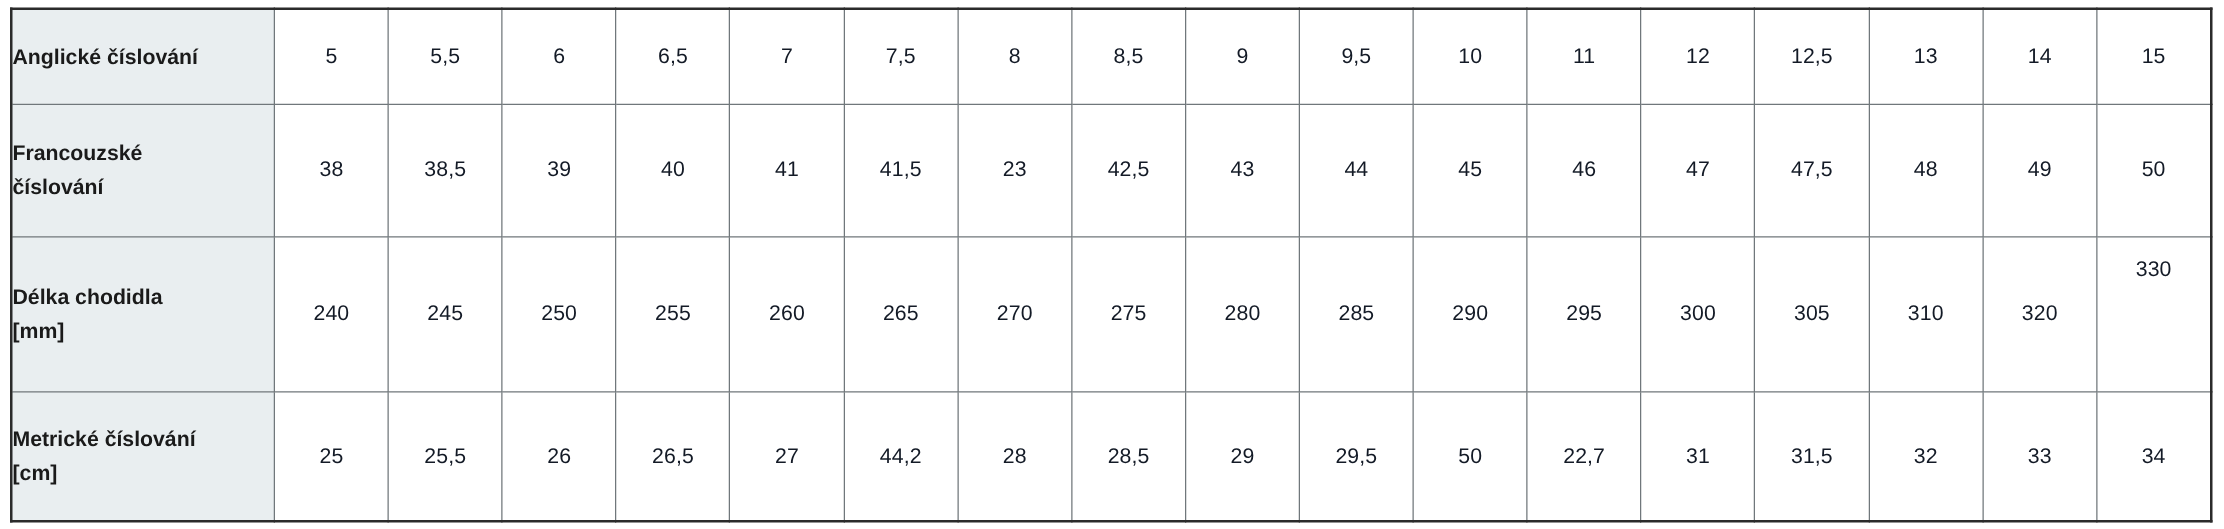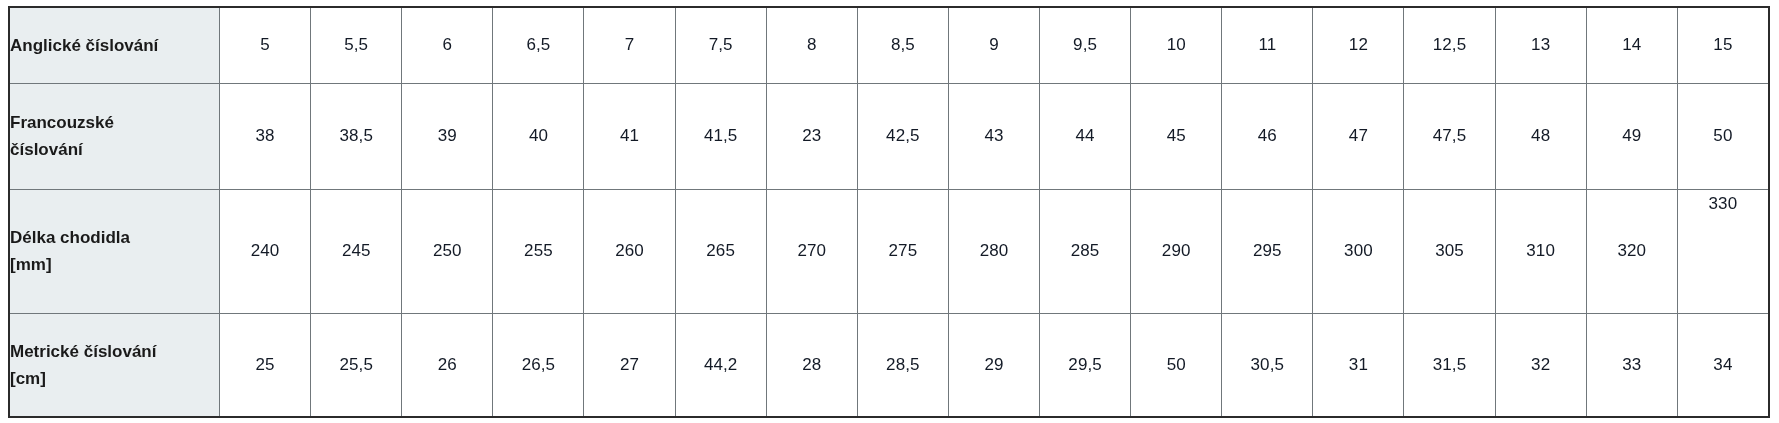--- a/index.html
+++ b/index.html
@@ -56,21 +56,21 @@
     text-align: center;
     vertical-align: middle;
     font-size: 17px;
     font-weight: normal;
     color: #131a26;
     background: #ffffff;
     letter-spacing: 0.1px;
   }
   td.data-cell.shift-up {
     vertical-align: top;
-    padding-top: 4px;
+    padding-top: 16px;
   }
   tr.r1 { height: 76px; margin-top: 8px; }
   tr.r2 { height: 106px; margin-top: 31px; }
   tr.r3 { height: 124px; }
   tr.r4 { height: 104px; border-radius: 24px; }
 </style>
 </head>
 <body>
 
 <div class="sheet">
@@ -153,21 +153,21 @@
           <td class="data-cell">25,5</td>
           <td class="data-cell">26</td>
           <td class="data-cell">26,5</td>
           <td class="data-cell">27</td>
           <td class="data-cell">44,2</td>
           <td class="data-cell">28</td>
           <td class="data-cell">28,5</td>
           <td class="data-cell">29</td>
           <td class="data-cell">29,5</td>
           <td class="data-cell">50</td>
-          <td class="data-cell">30,5</td>
+          <td class="data-cell">22,7</td>
           <td class="data-cell">31</td>
           <td class="data-cell">31,5</td>
           <td class="data-cell">32</td>
           <td class="data-cell">33</td>
           <td class="data-cell">34</td>
         </tr>
       </tbody>
   </table>
 </div>
 

